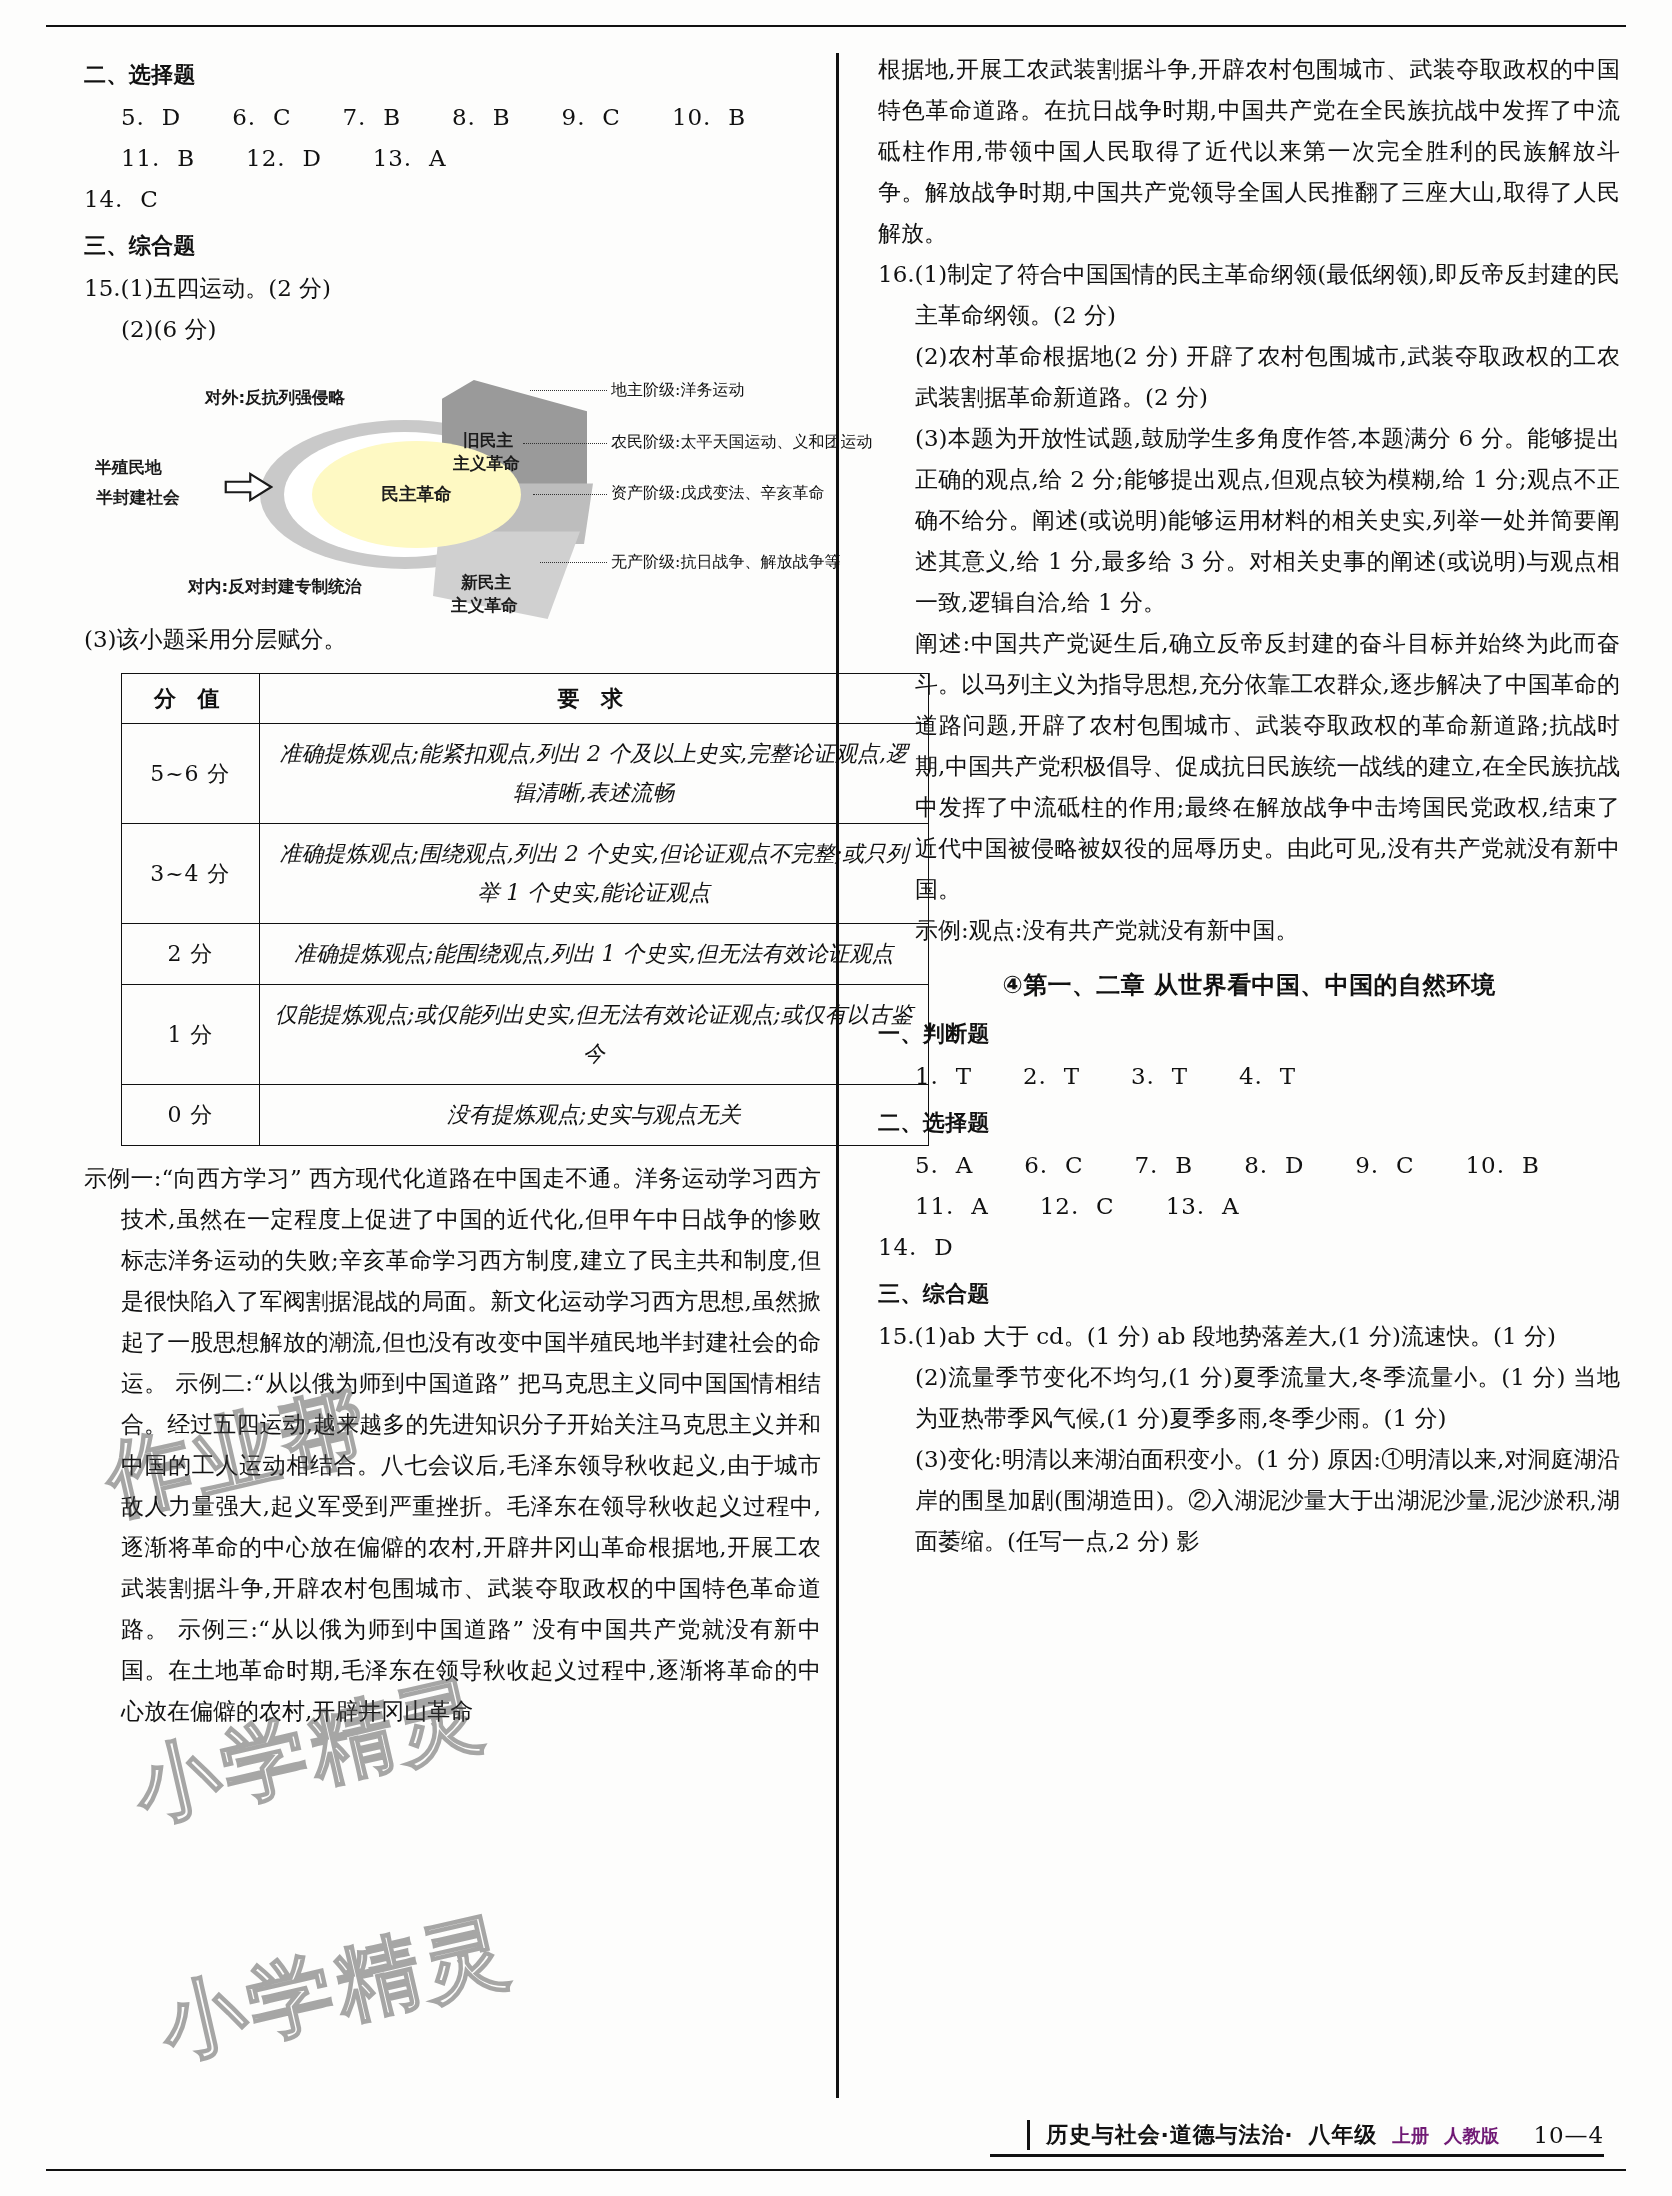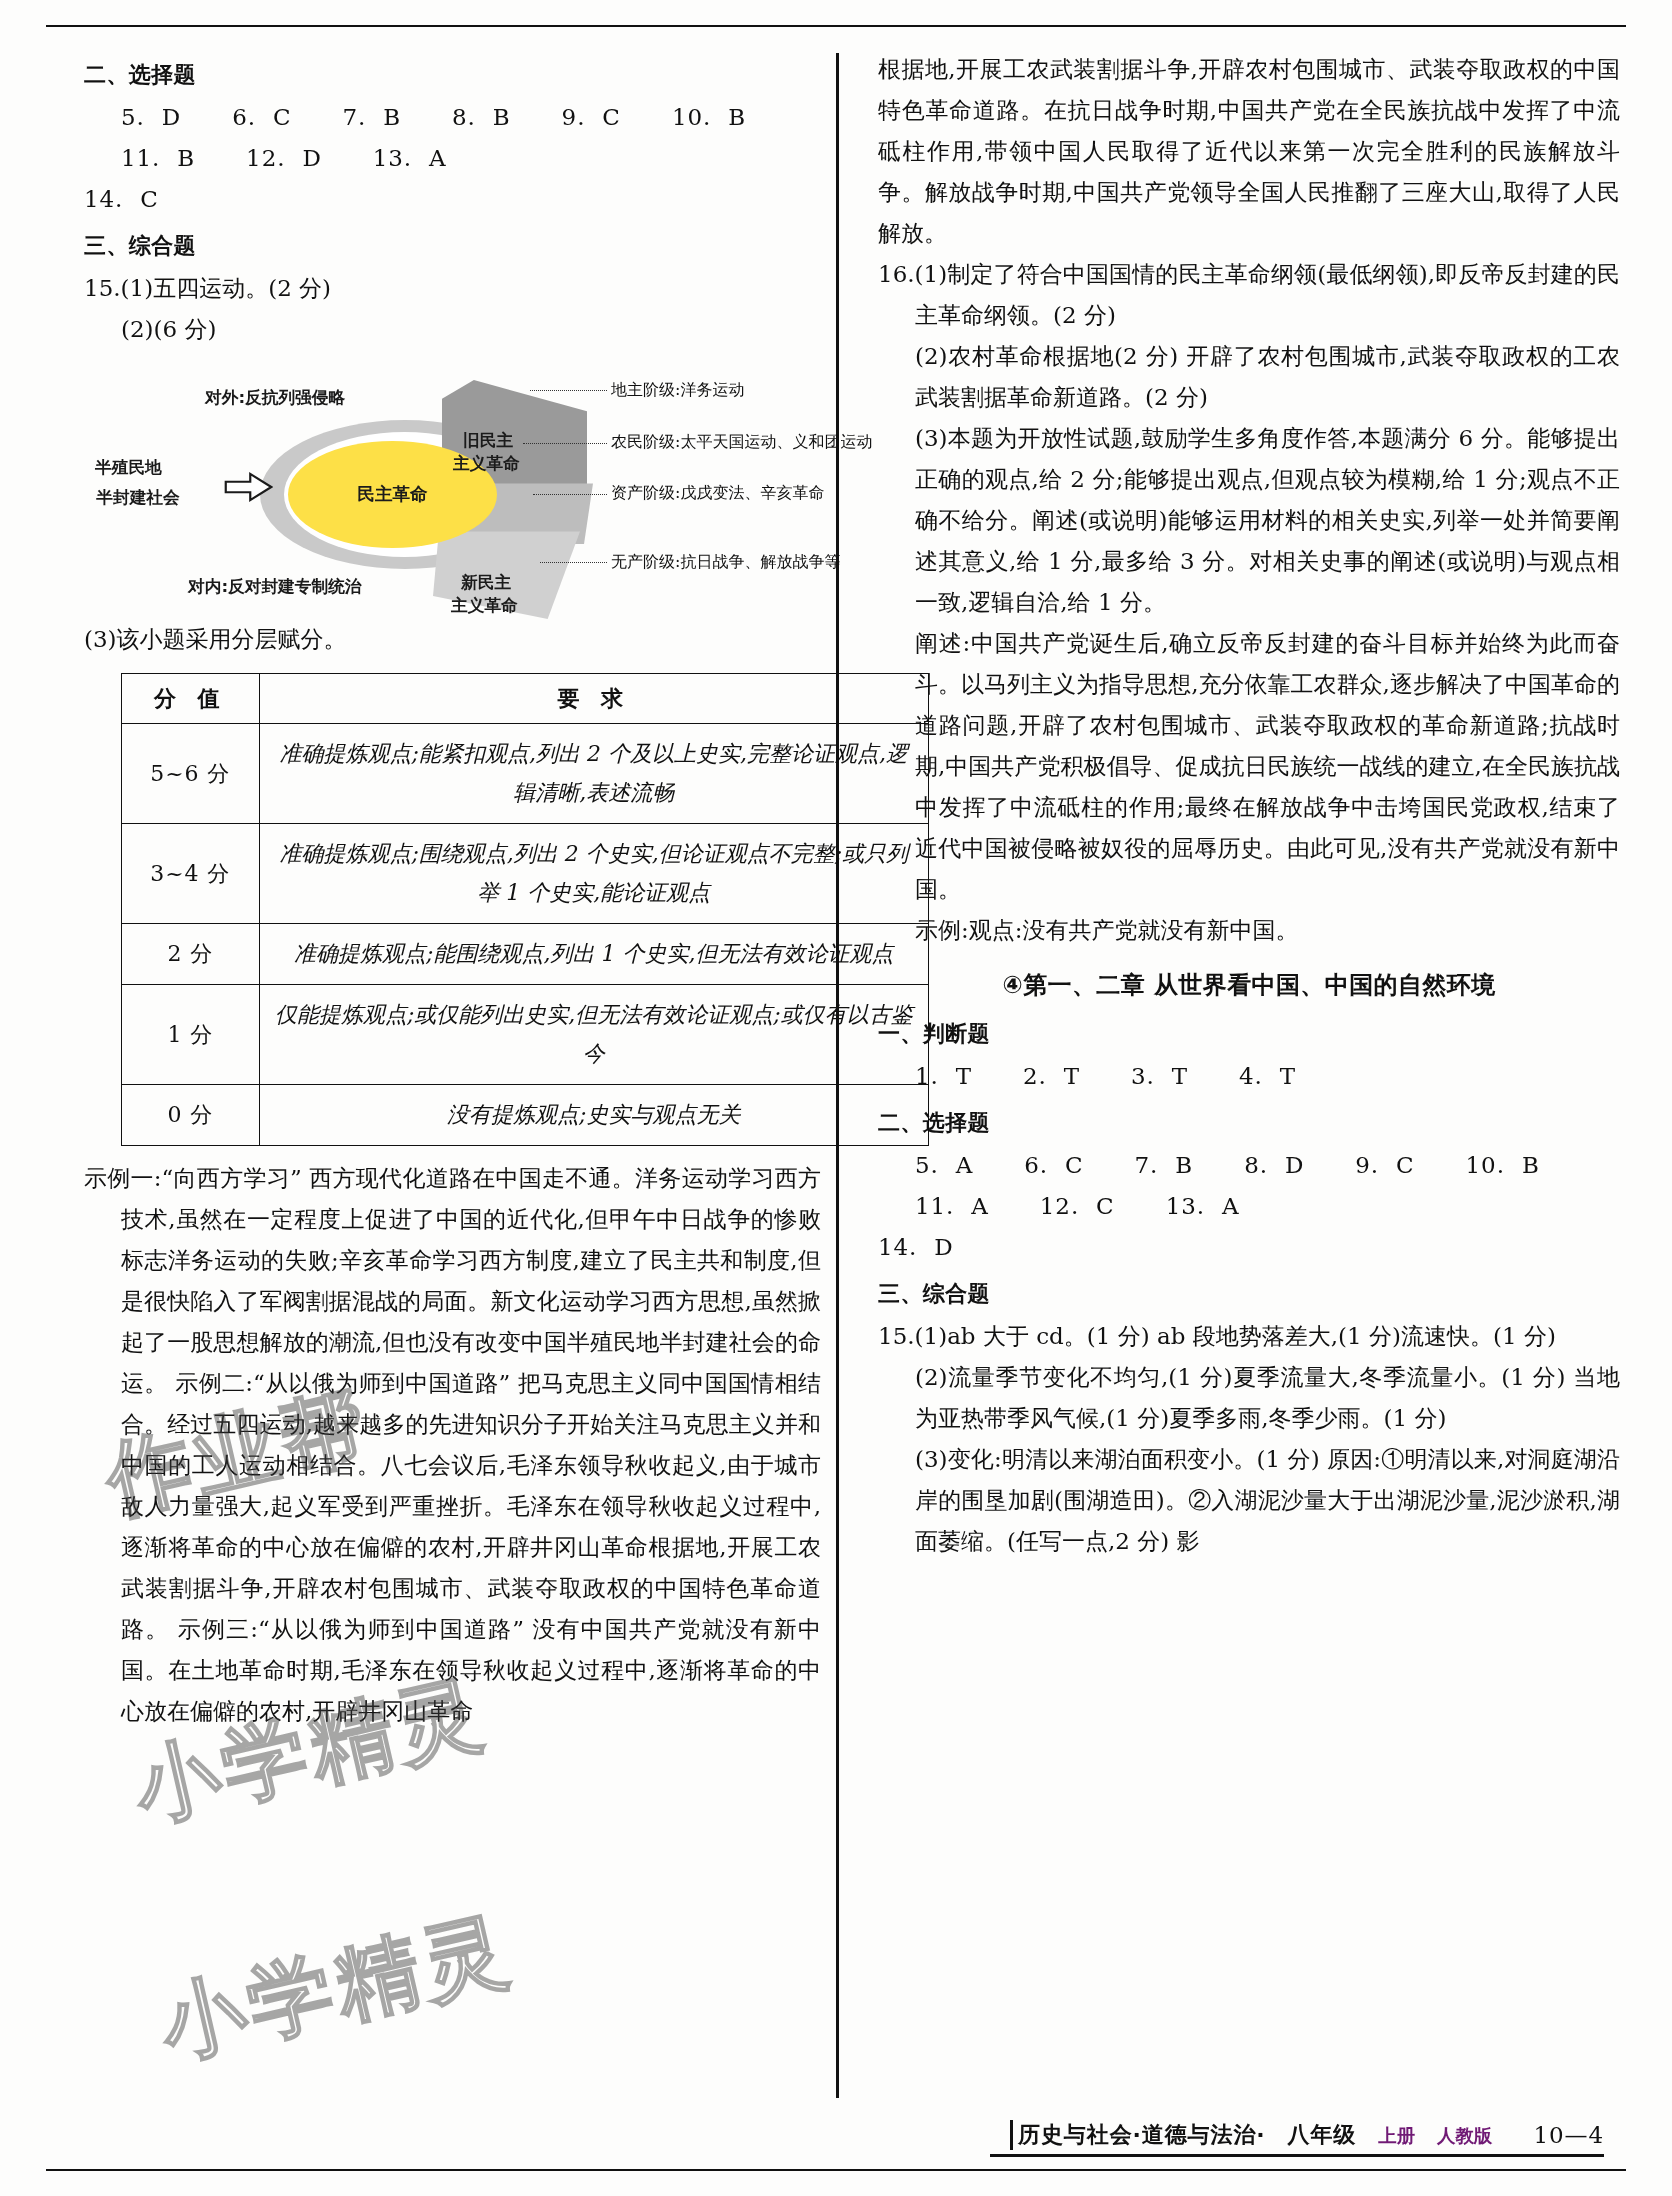--- a/index.html
+++ b/index.html
@@ -83,24 +83,24 @@
     background:#c9c9c9;
     transform:skewX(0deg);
   }
   .ring-gap {
     position:absolute; left:200px; top:77px;
     width:241px; height:125px;
     border-radius:50%;
     background:#ffffff;
   }
   .ring-core {
-    position:absolute; left:204px; top:86px;
+    position:absolute; left:228px; top:86px;
     width:209px; height:107px;
     border-radius:50%;
-    background:#fde047;
+    background:#fef9c3;
     display:flex; align-items:center; justify-content:center;
   }
   .ring-core span {
     font-family:"DejaVu Sans", sans-serif;
     font-weight:bold; font-size:17.6px; color:#1b1b1b;
   }
   .wedge-top {
     position:absolute; left:358px; top:24.6px;
     width:145px; height:104px;
     background:#9a9a9a;
@@ -178,23 +178,23 @@
   
   .footer {
     position:absolute;
     left:0; right:0; bottom:46px;
     display:flex;
     align-items:flex-end;
     justify-content:flex-end;
     padding-right:68px;
   }
   .footer-inner {
-    display:flex; align-items:center; gap:22px;
+    display:flex; align-items:center; gap:15px;
     border-left:3.5px solid #111;
-    padding-left:5px;
+    padding-left:16px;
   }
   .footer-txt {
     font-family:"DejaVu Sans", sans-serif;
     font-weight:bold;
     font-size:22px;
     letter-spacing:0.9px;
     color:#111;
   }
   .footer-sub {
     font-family:"DejaVu Sans", sans-serif;

